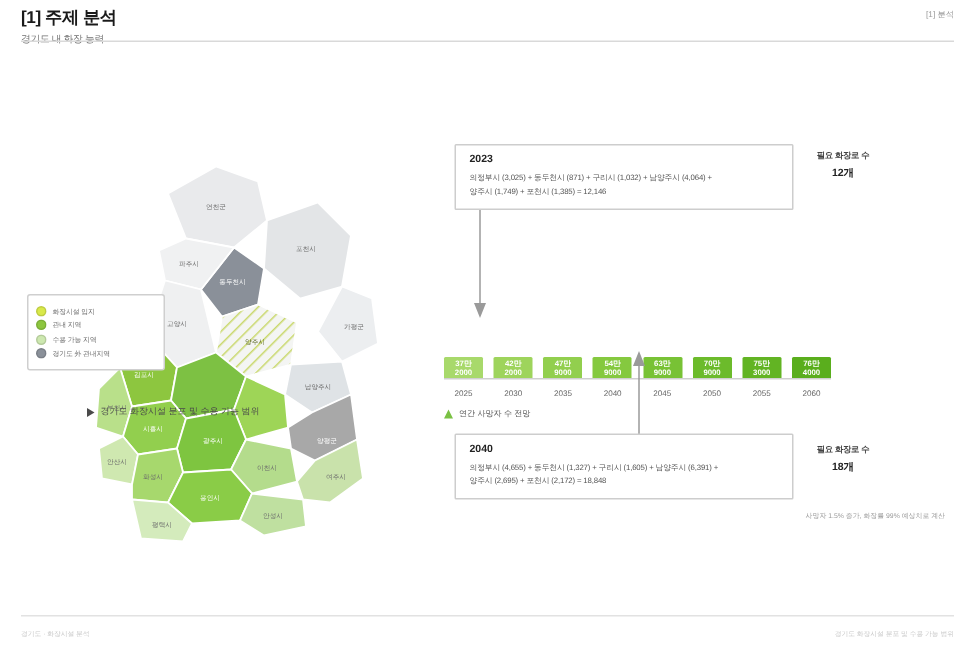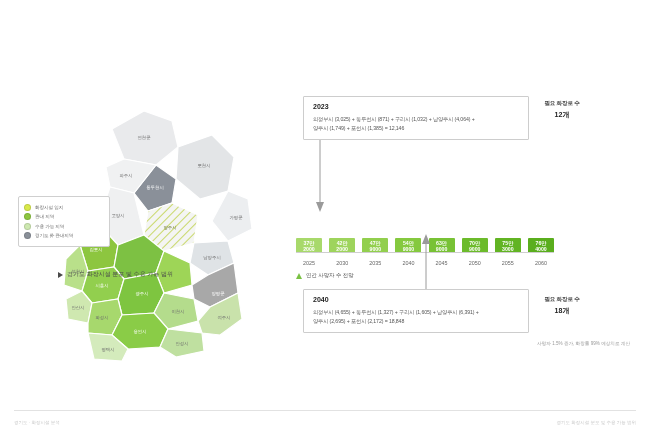--- a/index.html
+++ b/index.html
@@ -133,20 +133,26 @@
   #need-top { left:528px; top:100px; }
   #need-bottom { left:528px; top:296px; }
 
   .connector { position:absolute; }
 </style>
 </head>
 <body>
 
 <div class="page">
 
+  <div class="header">
+    <div class="title">[1] 주제 분석</div>
+    <div class="subtitle">경기도 내 화장 능력</div>
+    <div class="rightlabel">[1] 분석</div>
+    <div class="rule"></div>
+  </div>
 
   <div class="map-wrap">
     <svg width="215" height="270" viewBox="0 0 215 270">
 
       <path d="M60 34 L92 16 L120 26 L126 52 L104 70 L72 64 Z" fill="#e9eaec" stroke="#ffffff" stroke-width="1.2"></path>
       <path d="M126 52 L160 40 L182 62 L176 96 L148 104 L124 84 Z" fill="#e3e5e7" stroke="#ffffff" stroke-width="1.2"></path>
       <path d="M176 96 L196 104 L200 134 L176 146 L160 126 Z" fill="#eceef0" stroke="#ffffff" stroke-width="1.2"></path>
       <path d="M104 70 L124 84 L120 108 L96 116 L82 98 Z" fill="#8a9099" stroke="#ffffff" stroke-width="1.2"></path>
       <path d="M72 64 L104 70 L82 98 L58 92 L54 72 Z" fill="#f0f1f2" stroke="#ffffff" stroke-width="1.2"></path>
 

